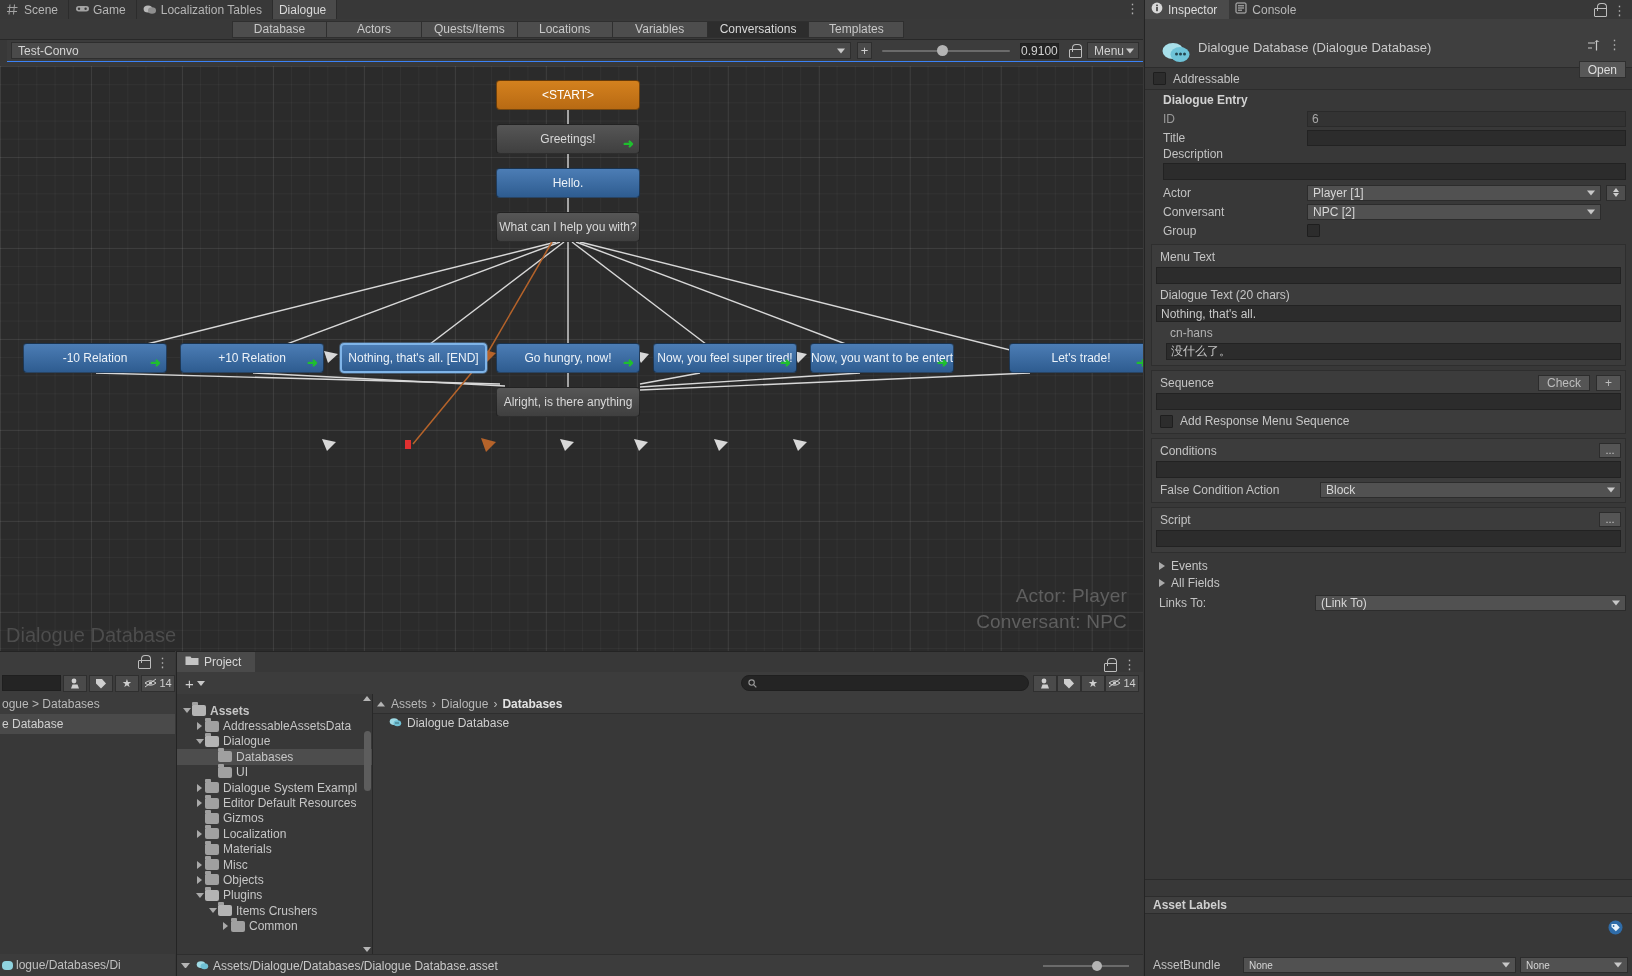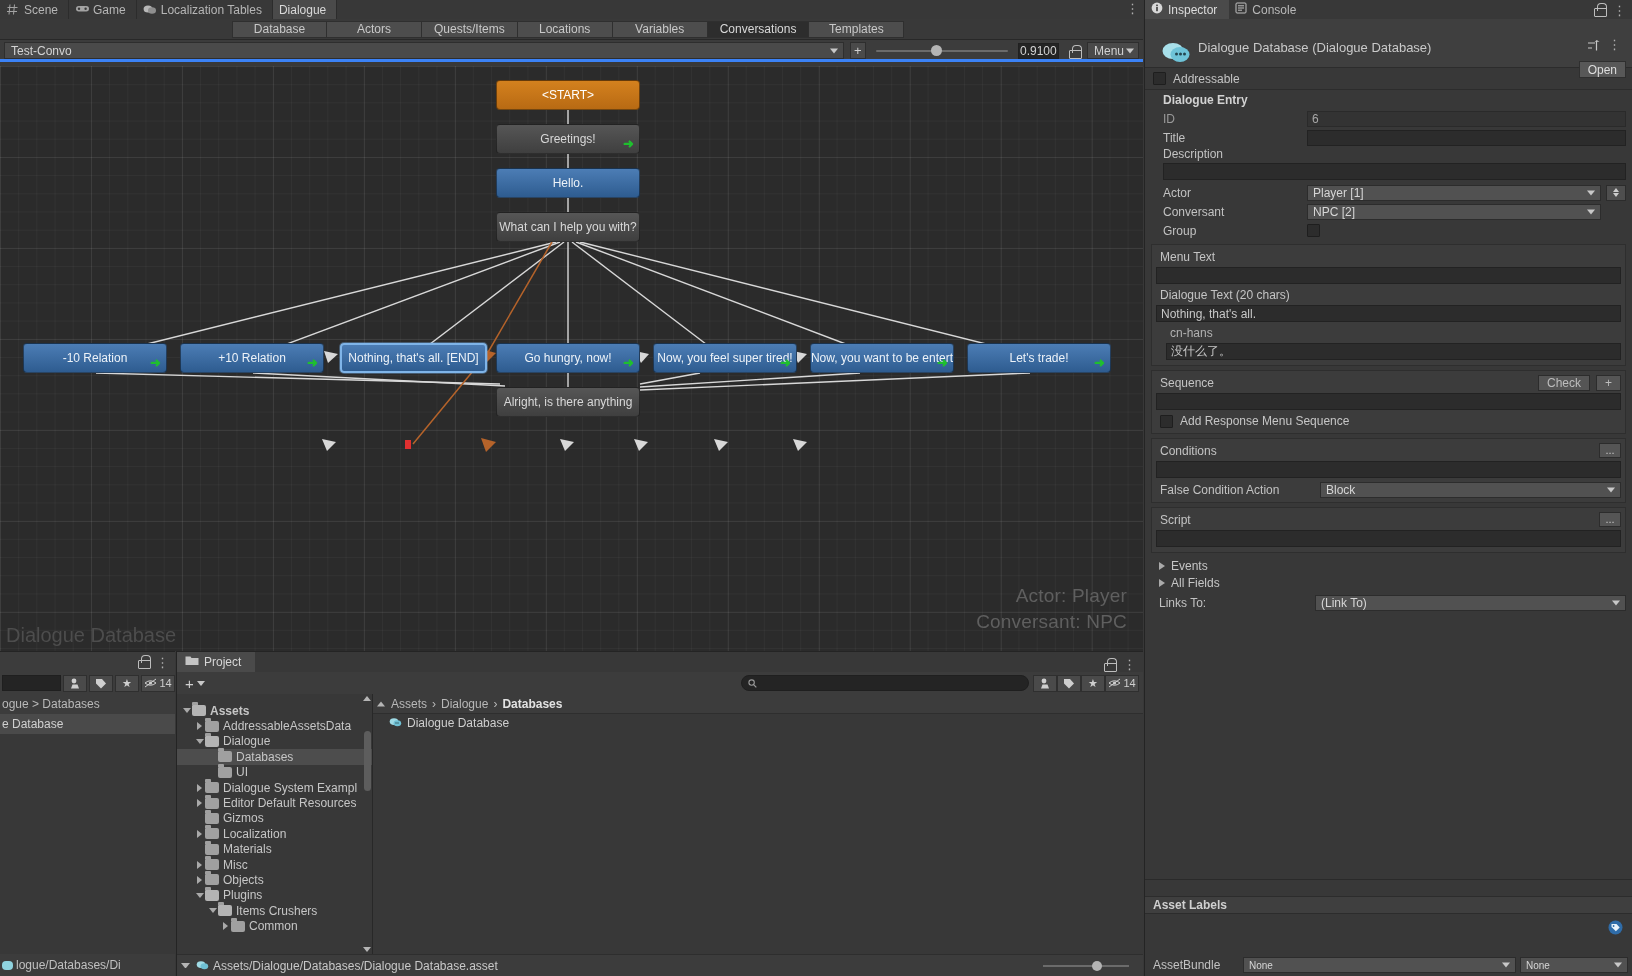--- a/index.html
+++ b/index.html
@@ -26,21 +26,21 @@
   .kebab { position: absolute; right: 5px; top: 2px; width: 12px; color: #b0b0b0; font-size: 13px; line-height: 13px; text-align: center; letter-spacing: 0; }
 
   .db-tabs { height: 21px; background: #393939; display: flex; align-items: center; padding-left: 232px; border-bottom: 1px solid #282828; }
   .db-tab {
     height: 17px; min-width: 95px; padding: 0 12px; display: flex; align-items: center; justify-content: center;
     background: #4d4d4d; color: #c8c8c8; font-size: 12px; border: 1px solid #2f2f2f; border-left: none;
   }
   .db-tab:first-child { border-left: 1px solid #2f2f2f; }
   .db-tab.active { background: #2d2d2d; color: #d8d8d8; }
 
-  .convo-bar { height: 22px; background: #3c3c3c; display: flex; align-items: flex-end; gap: 0; padding: 0 4px; border-bottom: 3px solid #3b82f6; }
+  .convo-bar { height: 22px; background: #3c3c3c; display: flex; align-items: center; gap: 0; padding: 0 4px; border-bottom: 1px solid #3b82f6; margin-left: 7px; }
   .convo-select {
     flex: 0 0 840px; height: 17px; background: #4a4a4a; border: 1px solid #2e2e2e;
     display: flex; align-items: center; padding: 0 6px; font-size: 12px; color: #d4d4d4; position: relative;
   }
   .convo-select .caret { position: absolute; right: 5px; top: 50%; transform: translateY(-50%); }
   .caret { width: 0; height: 0; border-left: 4px solid transparent; border-right: 4px solid transparent; border-top: 5px solid #c8c8c8; }
   .plus-btn { width: 18px; height: 17px; background: #4a4a4a; border: 1px solid #2e2e2e; margin-left: 6px;
               display: flex; align-items: center; justify-content: center; font-size: 13px; color: #d0d0d0; line-height: 1; }
   .zoom-slider { width: 155px; height: 17px; margin-left: 10px; position: relative; display: flex; align-items: center; }
   .zoom-slider .track { width: 100%; height: 2px; background: #6b6b6b; border-radius: 1px; }
@@ -339,21 +339,21 @@
           <span class="outarrow">➜</span>
         </div>
       <div class="node player" style="left:653px;top:277px;width:144px;">
           <span>Now, you feel super tired!</span>
           <span class="outarrow">➜</span>
         </div>
       <div class="node player" style="left:810px;top:277px;width:144px;">
           <span>Now, you want to be entert</span>
           <span class="outarrow">➜</span>
         </div>
-      <div class="node player" style="left:967px;top:277px;width:144px;">
+      <div class="node player" style="left:1009px;top:277px;width:144px;">
           <span>Let's trade!</span>
           <span class="outarrow">➜</span>
         </div>
       <div class="node npc" style="left:496px;top:321px;width:144px;">
           <span>Alright, is there anything</span>
         </div>
 
       <div class="wm wm-actor">Actor: Player</div>
       <div class="wm wm-conv">Conversant: NPC</div>
       <div class="wm-db">Dialogue Database</div>

